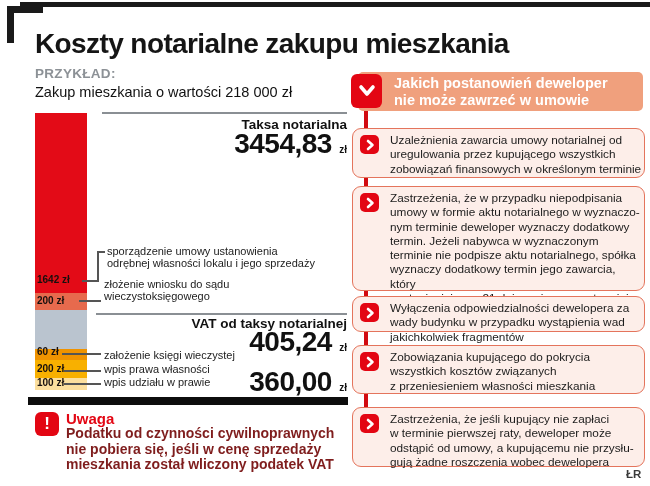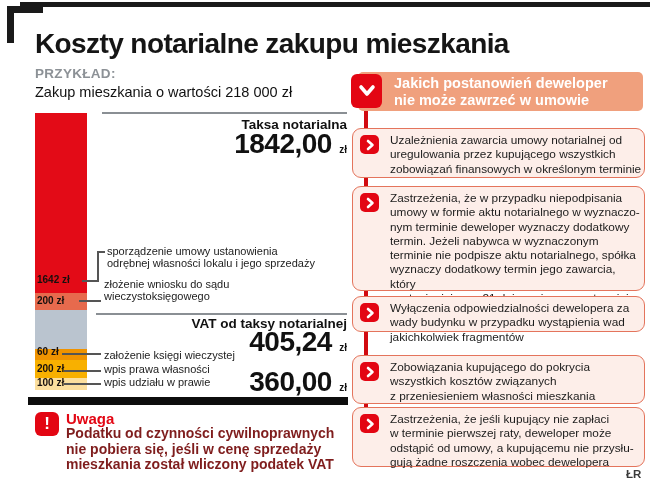--- a/index.html
+++ b/index.html
@@ -70,21 +70,21 @@
   <div class="seg-label" style="top:295px;">200 zł</div>
   <div class="seg-label" style="top:346px;">60 zł</div>
   <div class="seg-label" style="top:363px;">200 zł</div>
   <div class="seg-label" style="top:377px;">100 zł</div>
 
   <div class="rule" style="left:102px;top:112px;width:245px;"></div>
   <div class="rule" style="left:96px;top:313px;width:251px;"></div>
 
   <div class="tot-name" style="top:117px;">Taksa notarialna</div>
   <div class="tot-val" style="top:128px;">
-    <span>1842,00</span>
+    <span>3454,83</span>
     <span class="cur">zł</span>
   </div>
   <div class="tot-name" style="top:316px;">VAT od taksy notarialnej</div>
   <div class="tot-val" style="top:326px;">
     <span>405,24</span>
     <span class="cur">zł</span>
   </div>
   <div class="tot-val" style="top:366px;">
     <span>360,00</span>
     <span class="cur">zł</span>
@@ -154,21 +154,21 @@
     <span class="chev">
       <svg width="12" height="12" viewBox="0 0 12 12">
           <path d="M4 2 L8.5 6 L4 10" fill="none" stroke="#ffffff" stroke-width="2.6" stroke-linecap="round" stroke-linejoin="round"></path>
         </svg>
     </span>
     <span class="ptext">Wyłączenia odpowiedzialności dewelopera za
 wady budynku w przypadku wystąpienia wad
 jakichkolwiek fragmentów</span>
   </div>
 
-  <div class="pbox" style="top:355px;height:49px;">
+  <div class="pbox" style="top:345px;height:49px;">
     <span class="chev">
       <svg width="12" height="12" viewBox="0 0 12 12">
           <path d="M4 2 L8.5 6 L4 10" fill="none" stroke="#ffffff" stroke-width="2.6" stroke-linecap="round" stroke-linejoin="round"></path>
         </svg>
     </span>
     <span class="ptext">Zobowiązania kupującego do pokrycia
 wszystkich kosztów związanych
 z przeniesieniem własności mieszkania</span>
   </div>
 

